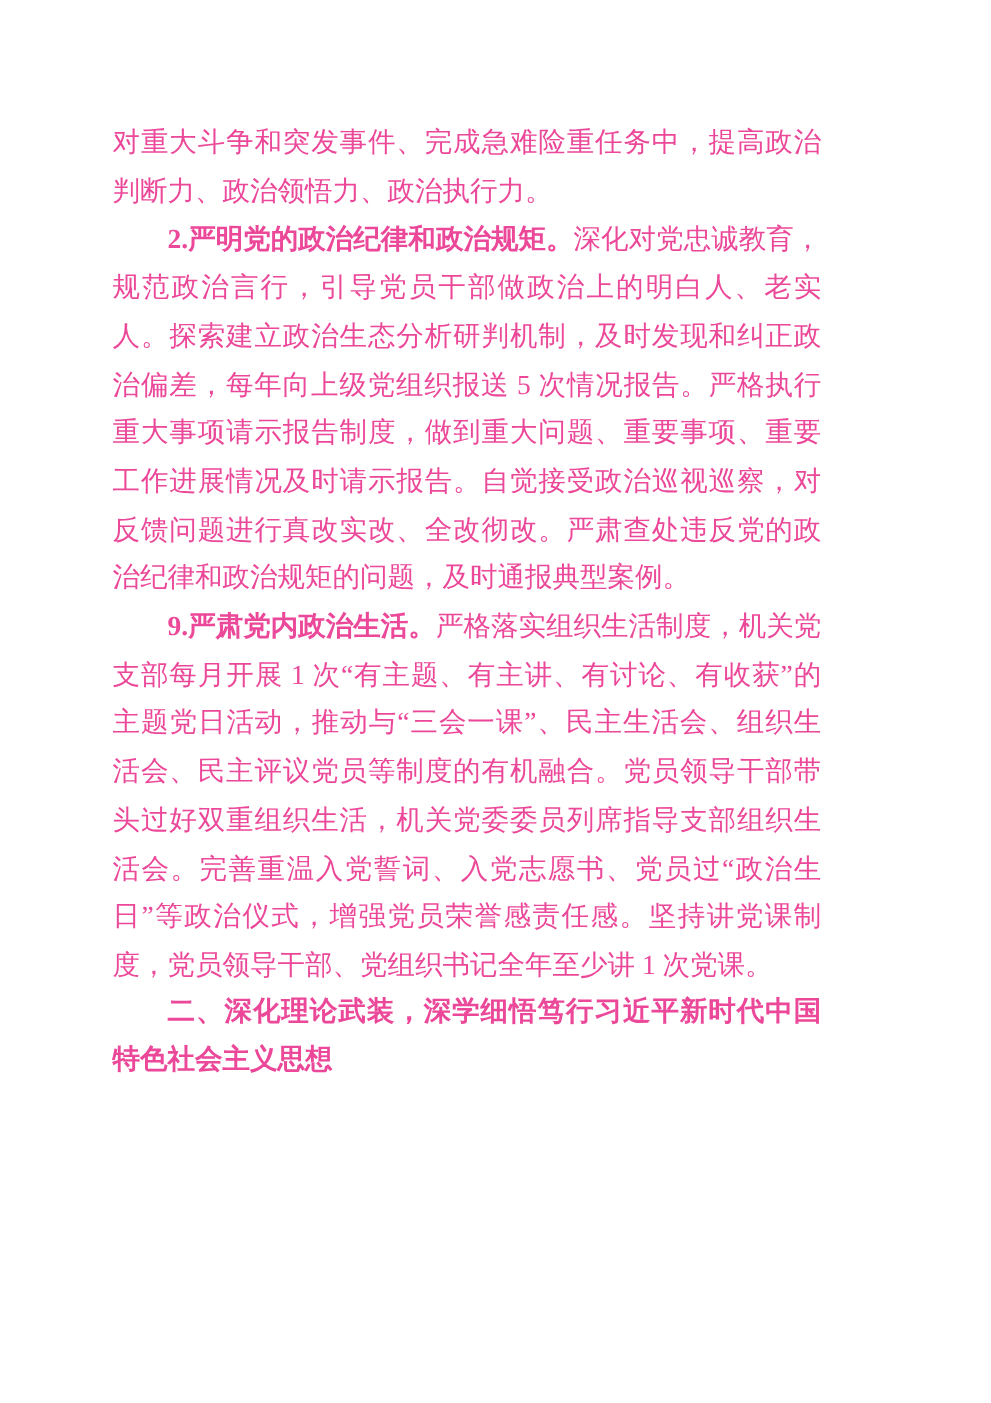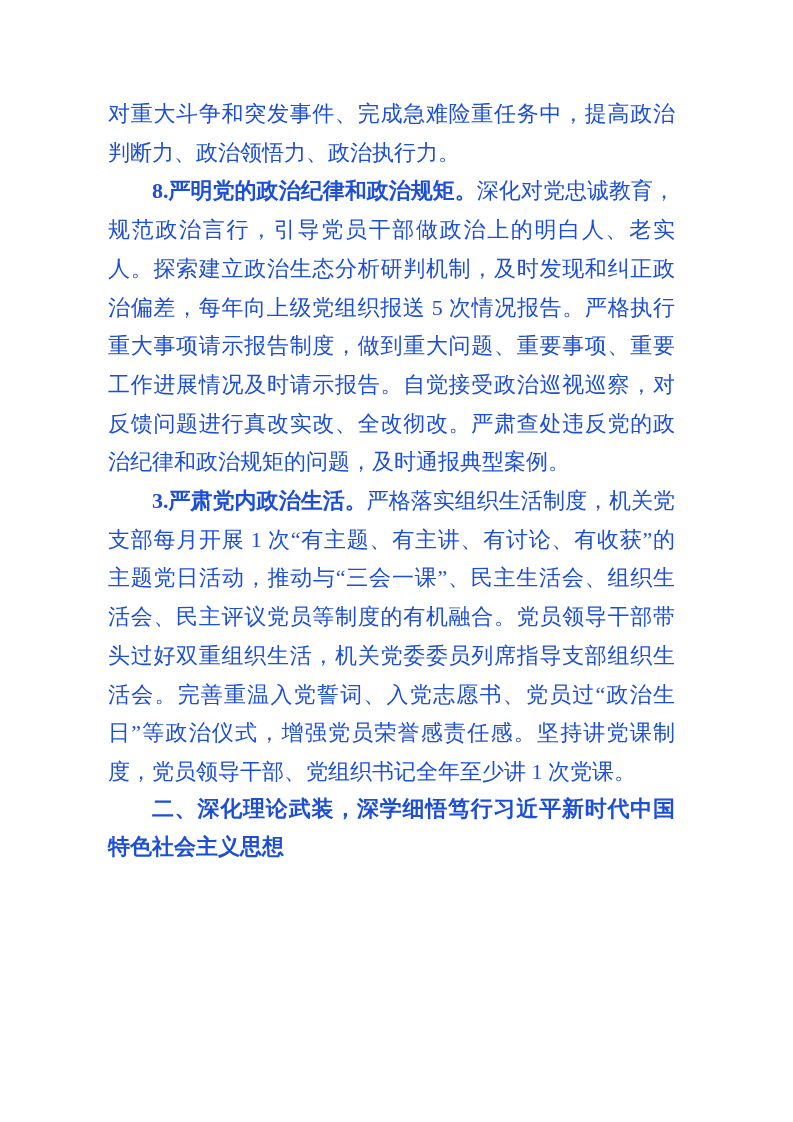--- a/index.html
+++ b/index.html
@@ -9,24 +9,24 @@
   }
   .page {
     position: relative;
     width: 793px;
     height: 1122px;
     background: #ffffff;
     overflow: hidden;
   }
   .content {
     position: absolute;
-    left: 108px;
+    left: 90px;
     top: 95px;
     width: 567px;
-    color: #1d4ed8;
+    color: #ec4899;
     font-family: "Liberation Serif", "DejaVu Serif", serif;
     font-size: 22px;
     line-height: 38.7px;
     text-align: justify;
     text-justify: inter-ideograph;
   }
   .para {
     margin: 0;
     padding: 0;
     text-indent: 2em;
@@ -41,17 +41,17 @@
   .seg.bold {
     font-weight: bold;
   }
 </style>
 </head>
 <body>
 
 <div class="page">
   <div class="content" id="content">
       <p class="para no-indent"><span class="seg">对重大斗争和突发事件、完成急难险重任务中，提高政治判断力、政治领悟力、政治执行力。</span></p>
-      <p class="para"><span class="seg bold">8.严明党的政治纪律和政治规矩。</span><span class="seg">深化对党忠诚教育，规范政治言行，引导党员干部做政治上的明白人、老实人。探索建立政治生态分析研判机制，及时发现和纠正政治偏差，每年向上级党组织报送 5 次情况报告。严格执行重大事项请示报告制度，做到重大问题、重要事项、重要工作进展情况及时请示报告。自觉接受政治巡视巡察，对反馈问题进行真改实改、全改彻改。严肃查处违反党的政治纪律和政治规矩的问题，及时通报典型案例。</span></p>
-      <p class="para"><span class="seg bold">3.严肃党内政治生活。</span><span class="seg">严格落实组织生活制度，机关党支部每月开展 1 次“有主题、有主讲、有讨论、有收获”的主题党日活动，推动与“三会一课”、民主生活会、组织生活会、民主评议党员等制度的有机融合。党员领导干部带头过好双重组织生活，机关党委委员列席指导支部组织生活会。完善重温入党誓词、入党志愿书、党员过“政治生日”等政治仪式，增强党员荣誉感责任感。坚持讲党课制度，党员领导干部、党组织书记全年至少讲 1 次党课。</span></p>
+      <p class="para"><span class="seg bold">2.严明党的政治纪律和政治规矩。</span><span class="seg">深化对党忠诚教育，规范政治言行，引导党员干部做政治上的明白人、老实人。探索建立政治生态分析研判机制，及时发现和纠正政治偏差，每年向上级党组织报送 5 次情况报告。严格执行重大事项请示报告制度，做到重大问题、重要事项、重要工作进展情况及时请示报告。自觉接受政治巡视巡察，对反馈问题进行真改实改、全改彻改。严肃查处违反党的政治纪律和政治规矩的问题，及时通报典型案例。</span></p>
+      <p class="para"><span class="seg bold">9.严肃党内政治生活。</span><span class="seg">严格落实组织生活制度，机关党支部每月开展 1 次“有主题、有主讲、有讨论、有收获”的主题党日活动，推动与“三会一课”、民主生活会、组织生活会、民主评议党员等制度的有机融合。党员领导干部带头过好双重组织生活，机关党委委员列席指导支部组织生活会。完善重温入党誓词、入党志愿书、党员过“政治生日”等政治仪式，增强党员荣誉感责任感。坚持讲党课制度，党员领导干部、党组织书记全年至少讲 1 次党课。</span></p>
       <p class="para heading"><span class="seg bold">二、深化理论武装，深学细悟笃行习近平新时代中国特色社会主义思想</span></p>
     </div>
 </div>
 
 </body></html>

